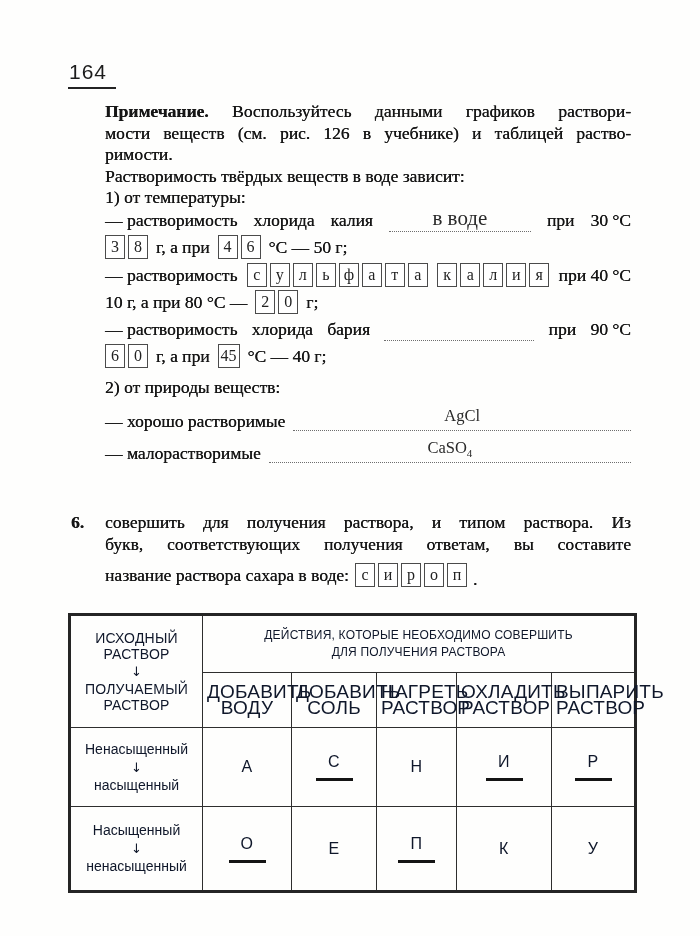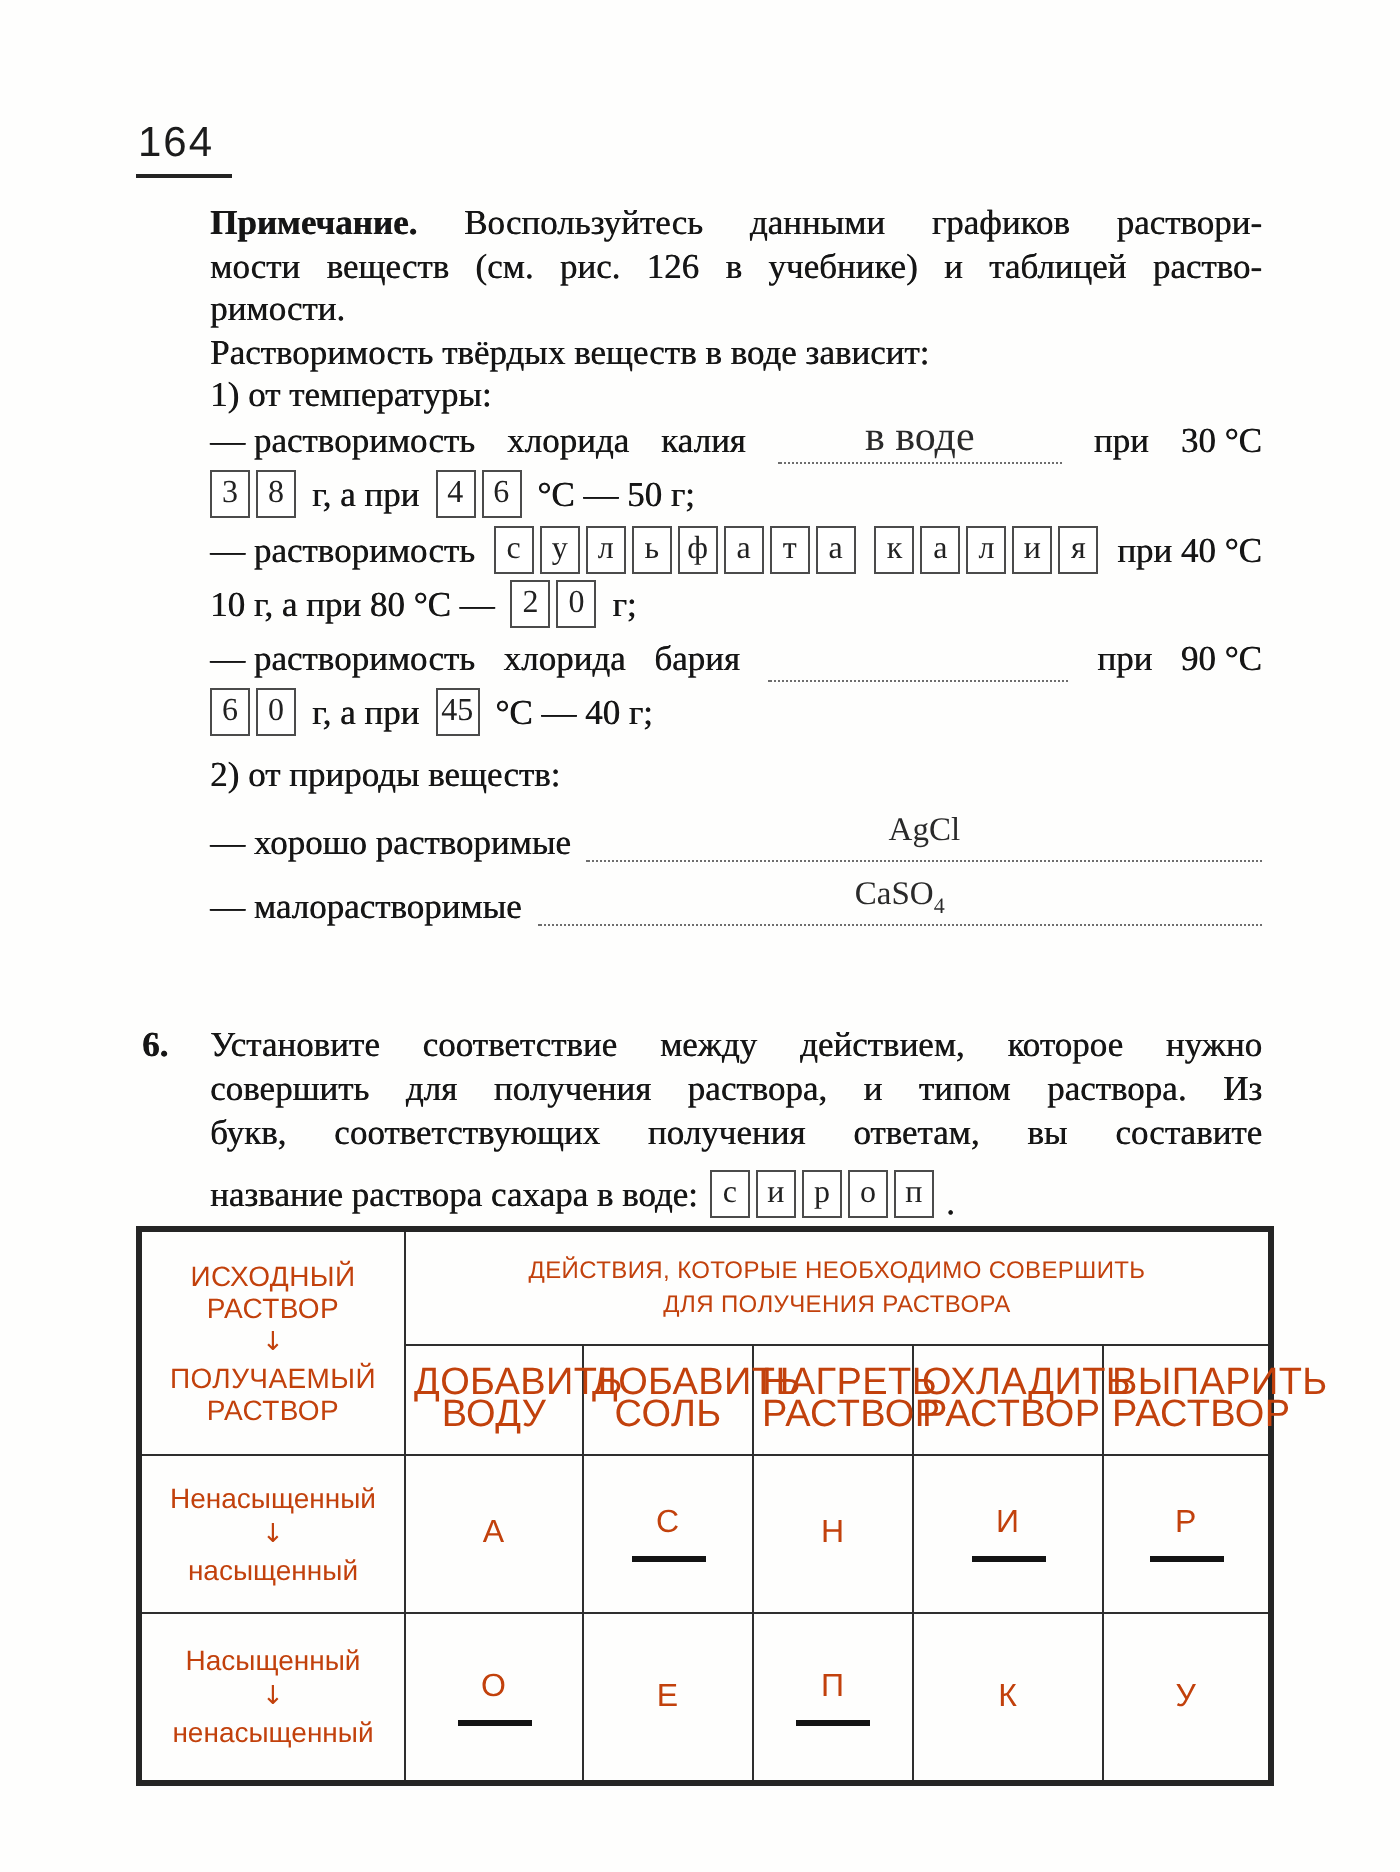--- a/index.html
+++ b/index.html
@@ -53,21 +53,21 @@
   
   .task { position:absolute; left:105px; top:511px; width:526px; font-size:17.5px; line-height:22px; text-shadow:0.25px 0 0 currentColor; }
   .tasknum { position:absolute; left:-34px; top:0; font-weight:bold; }
   .task-answer { margin-top:4px; gap:6px; }
   .task-answer .tail { align-self:flex-end; }
 
   
   .tbl {
     position:absolute; left:68px; top:613px; width:566px;
     border-collapse:collapse; table-layout:fixed;
-    font-family:"Liberation Sans","DejaVu Sans",sans-serif; color:#c2410c;
+    font-family:"Liberation Sans","DejaVu Sans",sans-serif; color:#0f172a;
   }
   .tbl td { border:1.6px solid #2e2e2e; text-align:center; vertical-align:middle; padding:2px 4px; }
   .tbl { border:3px solid #252525; }
   .c0{width:133px}.c1{width:89px}.c2{width:85px}.c3{width:80px}.c4{width:95px}.c5{width:84px}
   .acts { height:52px; font-size:12px; line-height:17px; letter-spacing:0.2px; }
   .subhead td { height:50px; font-size:19px; line-height:16px; letter-spacing:0.2px; }
   .corner { font-size:14px; line-height:16px; letter-spacing:0.2px; }
   .arr { font-family:"DejaVu Sans",sans-serif; font-size:13px; line-height:13px; margin:3px 0; }
   .drow1 td { height:74px; }
   .drow2 td { height:79px; }
@@ -178,21 +178,20 @@
     <div class="nrow">
       <span class="nlabel">— малорастворимые</span>
       <span class="blank">
           <span class="hand chem"><span>CaSO</span><sub>4</sub></span>
         </span>
     </div>
   </div>
 
   <div class="task">
     <span class="tasknum">6.</span>
-    <div class="jline">Установите соответствие между действием, которое нужно</div>
     <div class="jline">совершить для получения раствора, и типом раствора. Из</div>
     <div class="jline">букв, соответствующих получения ответам, вы составите</div>
     <div class="bline task-answer">
       <span>название раствора сахара в воде:</span>
       <span class="bxg">
           <span class="bx">с</span>
           <span class="bx">и</span>
           <span class="bx">р</span>
           <span class="bx">о</span>
           <span class="bx">п</span>

